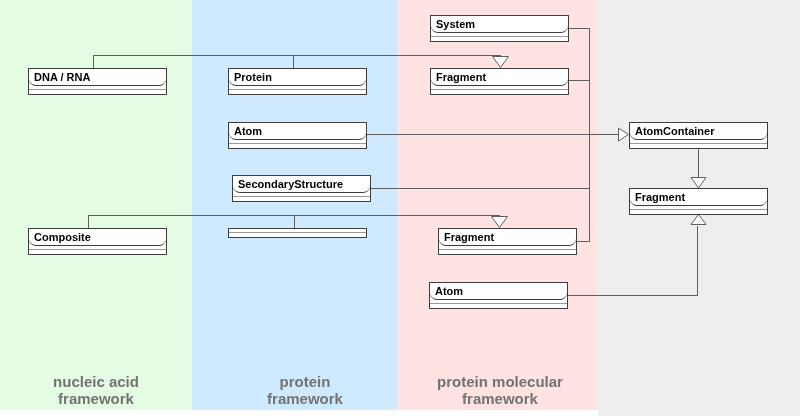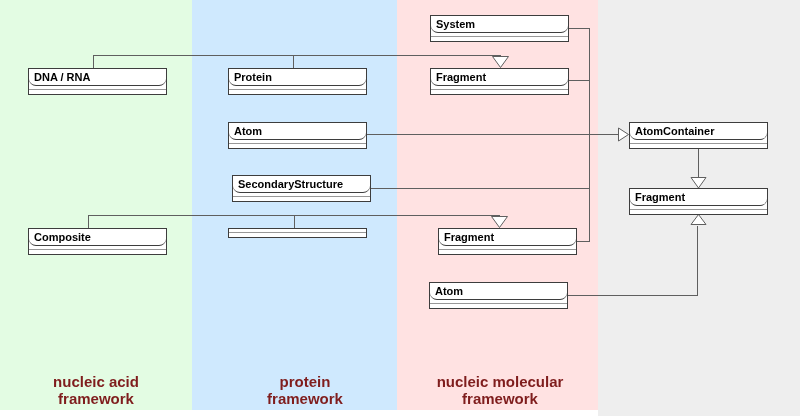--- a/index.html
+++ b/index.html
@@ -25,21 +25,21 @@
     height:16px; display:flex; align-items:center;
     padding-left:5px; font-size:11px; font-weight:bold; color:#000;
     border-bottom:1px solid #3d3d3d; white-space:nowrap; overflow:hidden;border-radius:7px;
   }
   .uml-c1 { height:3px; border-bottom:1px solid #989898; background:#fff; }
   .uml-c2 { height:4px; background:#fff; }
 
   .fw-label {
     position:absolute; transform:translateX(-50%);
     text-align:center; font-size:15px; line-height:17px; font-weight:bold;
-    color:#7f1d1d; white-space:nowrap;
+    color:#737373; white-space:nowrap;
   }
 </style>
 </head>
 <body>
 
 <div class="stage">
 
   <div class="col col-green"></div>
   <div class="col col-blue"></div>
   <div class="col col-pink"></div>
@@ -150,17 +150,17 @@
 
   <div class="fw-label" style="left:96px;top:373px">
     <div>nucleic acid</div>
     <div>framework</div>
   </div>
   <div class="fw-label" style="left:305px;top:373px">
     <div>protein</div>
     <div>framework</div>
   </div>
   <div class="fw-label" style="left:500px;top:373px">
-    <div>nucleic molecular</div>
+    <div>protein molecular</div>
     <div>framework</div>
   </div>
 
 </div>
 
 </body></html>

